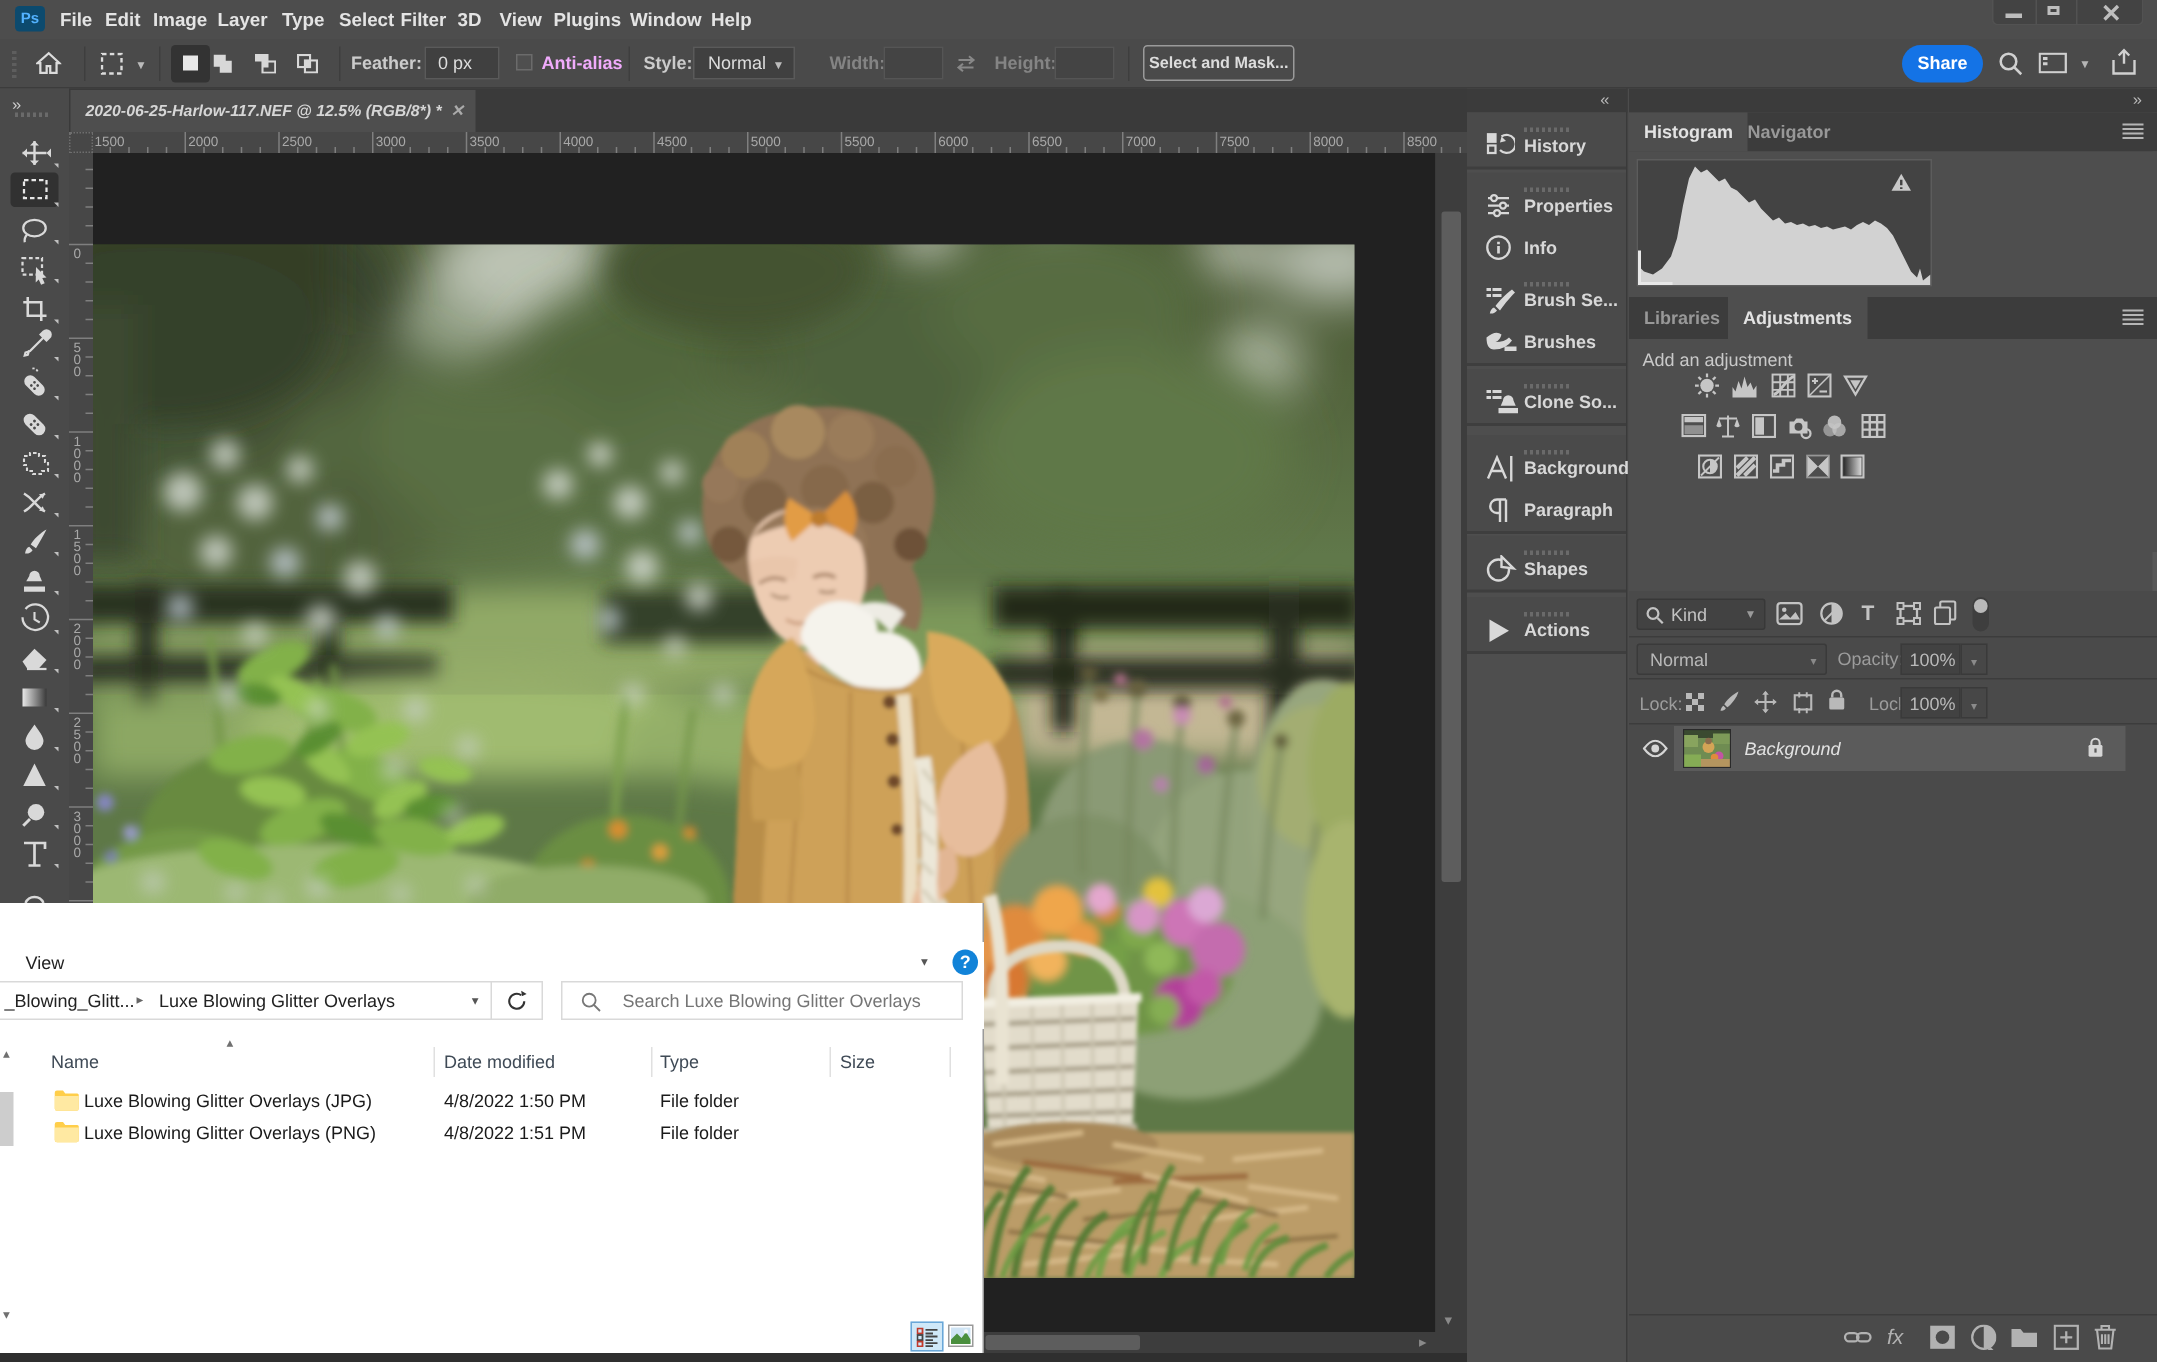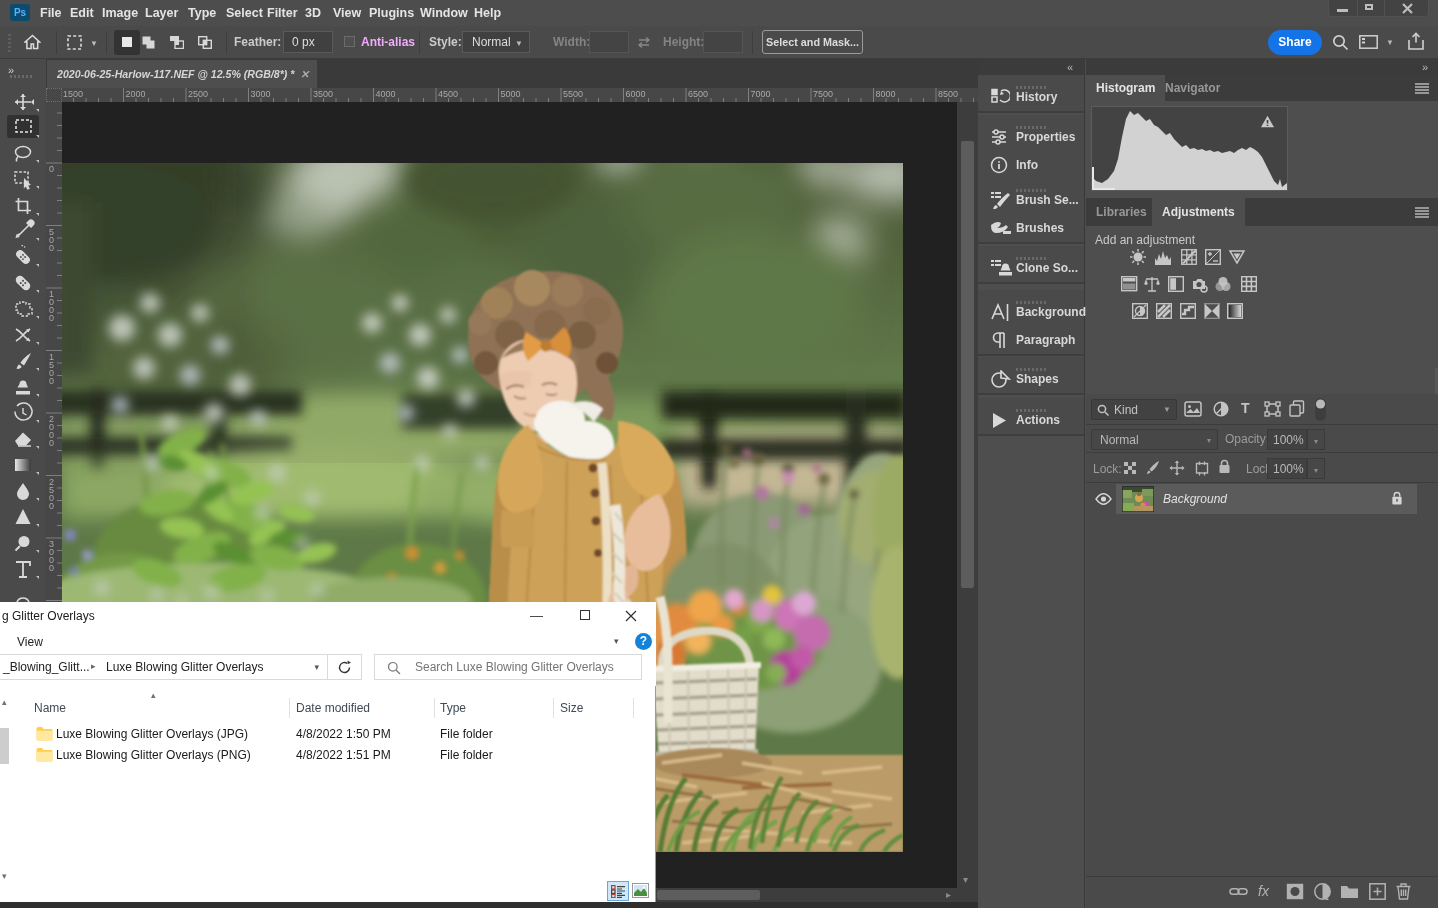--- a/index.html
+++ b/index.html
@@ -1095,28 +1095,20 @@
             <path d="M3.5 6 V4.5 a3 3 0 0 1 6 0 V6" fill="none" stroke="#d5d5d5" stroke-width="1.5"></path>
             <rect x="1.5" y="6" width="10" height="8.5" rx="1" fill="#d5d5d5"></rect>
             <rect x="5.7" y="8.5" width="1.6" height="3" fill="#5b5b5b"></rect>
           </svg>
       </div>
     </div>
   </div>
 
   <div class="abs" id="explorer">
 
-    <div style="position:absolute;left:0;top:0;width:656px;height:26px;background:#fff;">
-      <span style="position:absolute;left:2px;top:7px;color:#1a1a1a;">g Glitter Overlays</span>
-      <span style="position:absolute;left:530px;top:6px;color:#333;font-size:13px;">—</span>
-      <div style="position:absolute;left:580px;top:8px;width:10px;height:10px;border:1.2px solid #333;"></div>
-      <svg style="position:absolute;left:625px;top:8px" width="12" height="12" viewBox="0 0 12 12">
-          <path d="M1 1 L11 11 M11 1 L1 11" stroke="#333" stroke-width="1.3"></path>
-        </svg>
-    </div>
 
     <div style="position:absolute;left:0;top:26px;width:656px;height:27px;background:#fff;">
       <span style="position:absolute;left:17px;top:7px;color:#222;">View</span>
       <span style="position:absolute;left:614px;top:8px;color:#555;font-size:9px;">▾</span>
       <div style="position:absolute;left:635px;top:5px;width:17px;height:17px;border-radius:50%;background:#1283d8;color:#fff;text-align:center;line-height:17px;font-size:12px;font-weight:bold;">?</div>
     </div>
 
     <div style="position:absolute;left:0;top:50px;width:656px;height:34px;background:#fff;">
       <div style="position:absolute;left:-2px;top:2px;width:330px;height:26px;border:1px solid #d9d9d9;background:#fff;">
         <span style="position:absolute;left:4px;top:5px;color:#222;">_Blowing_Glitt...</span>

